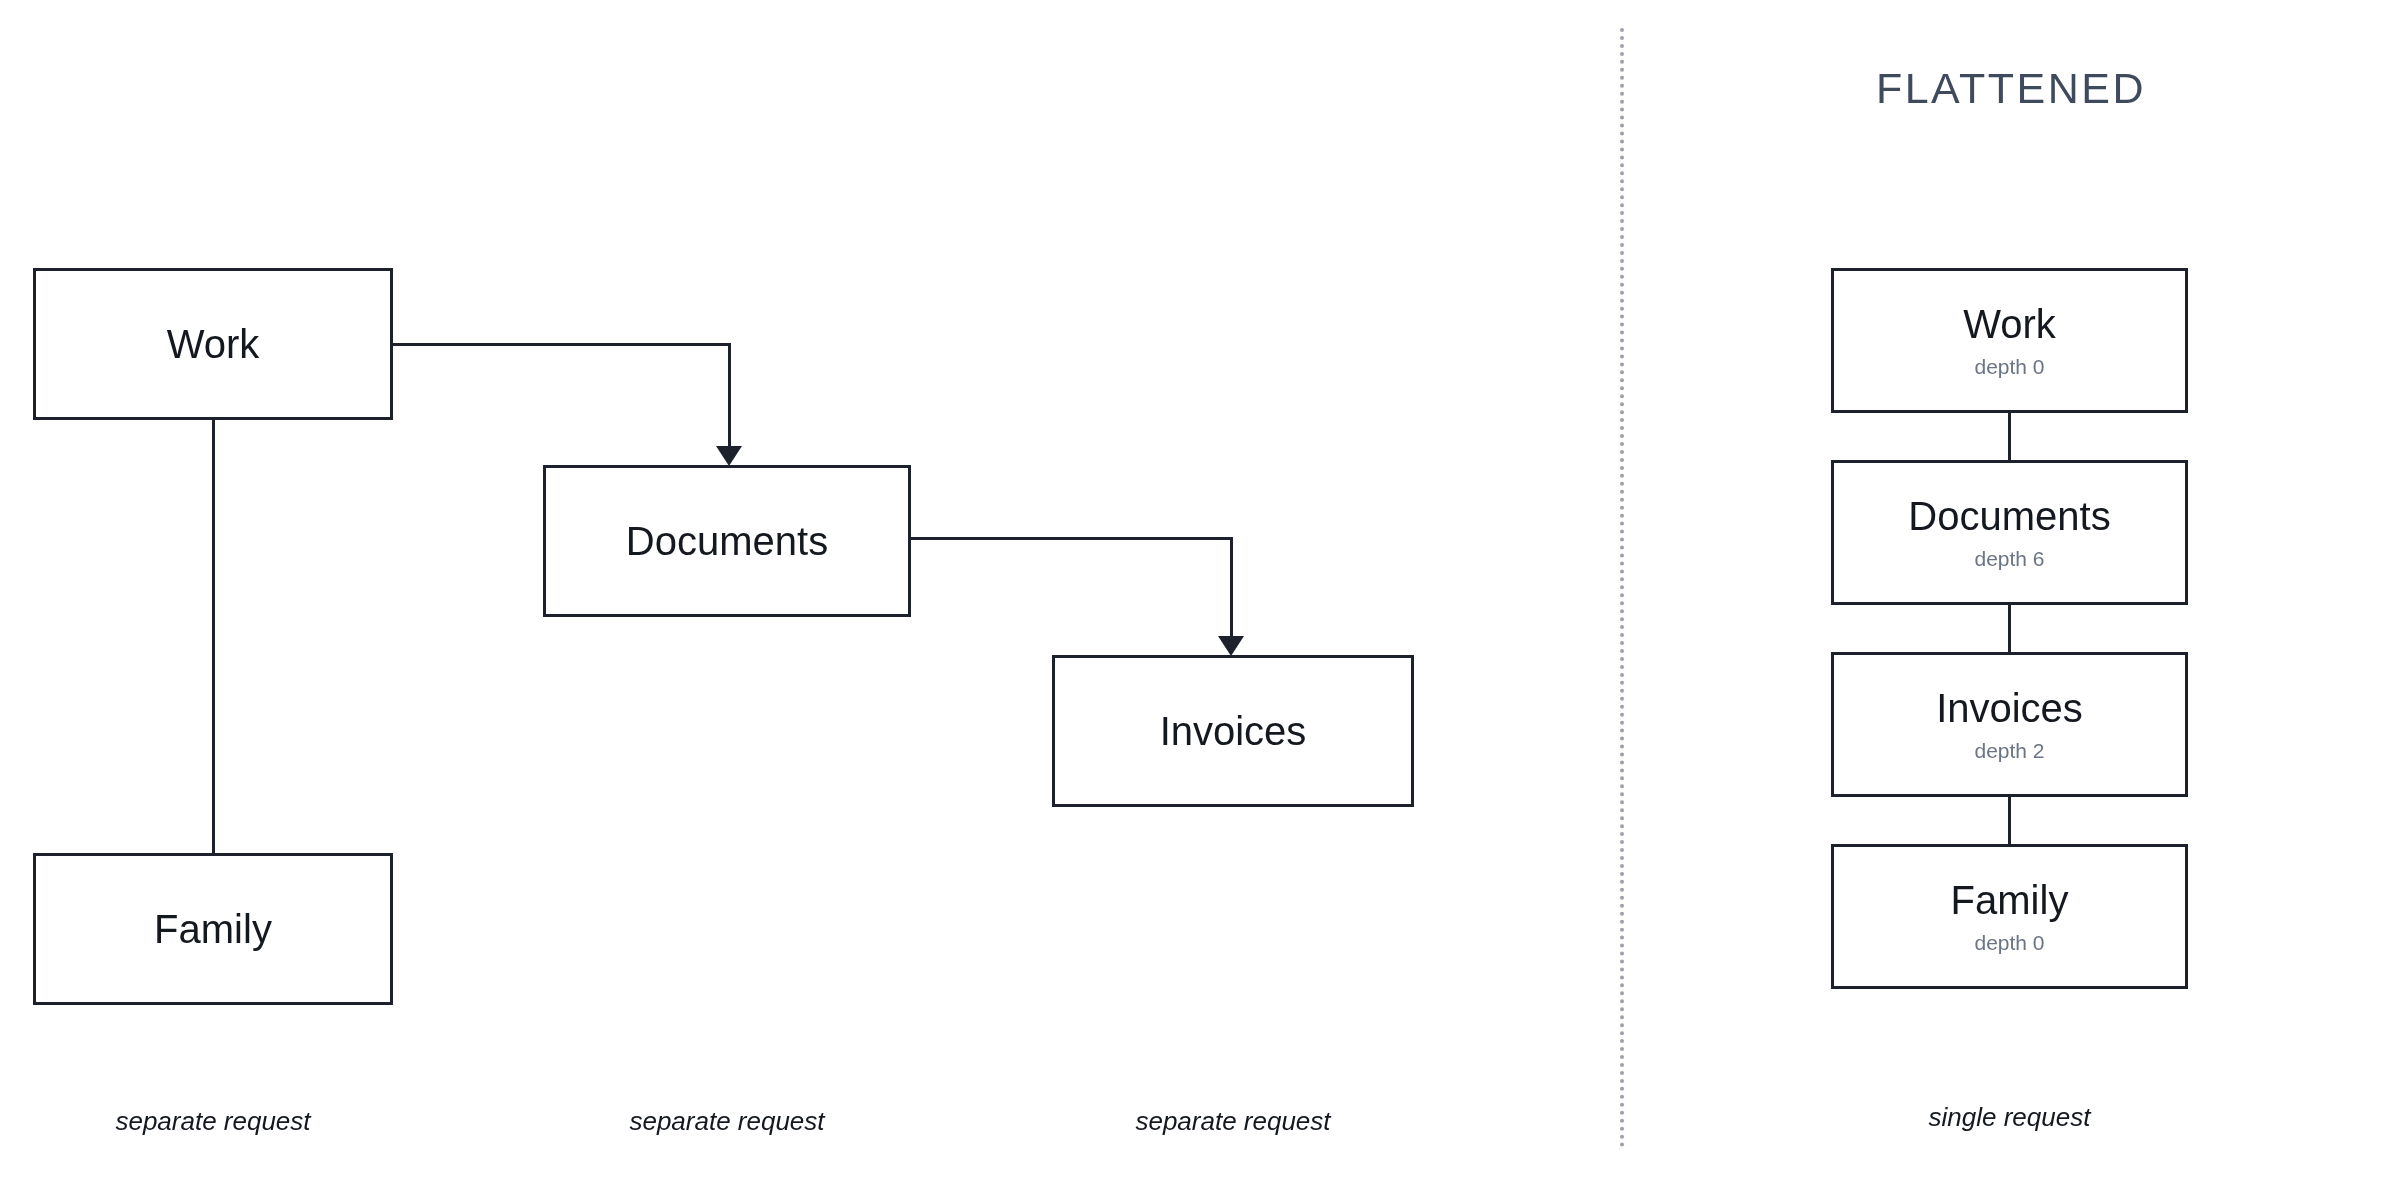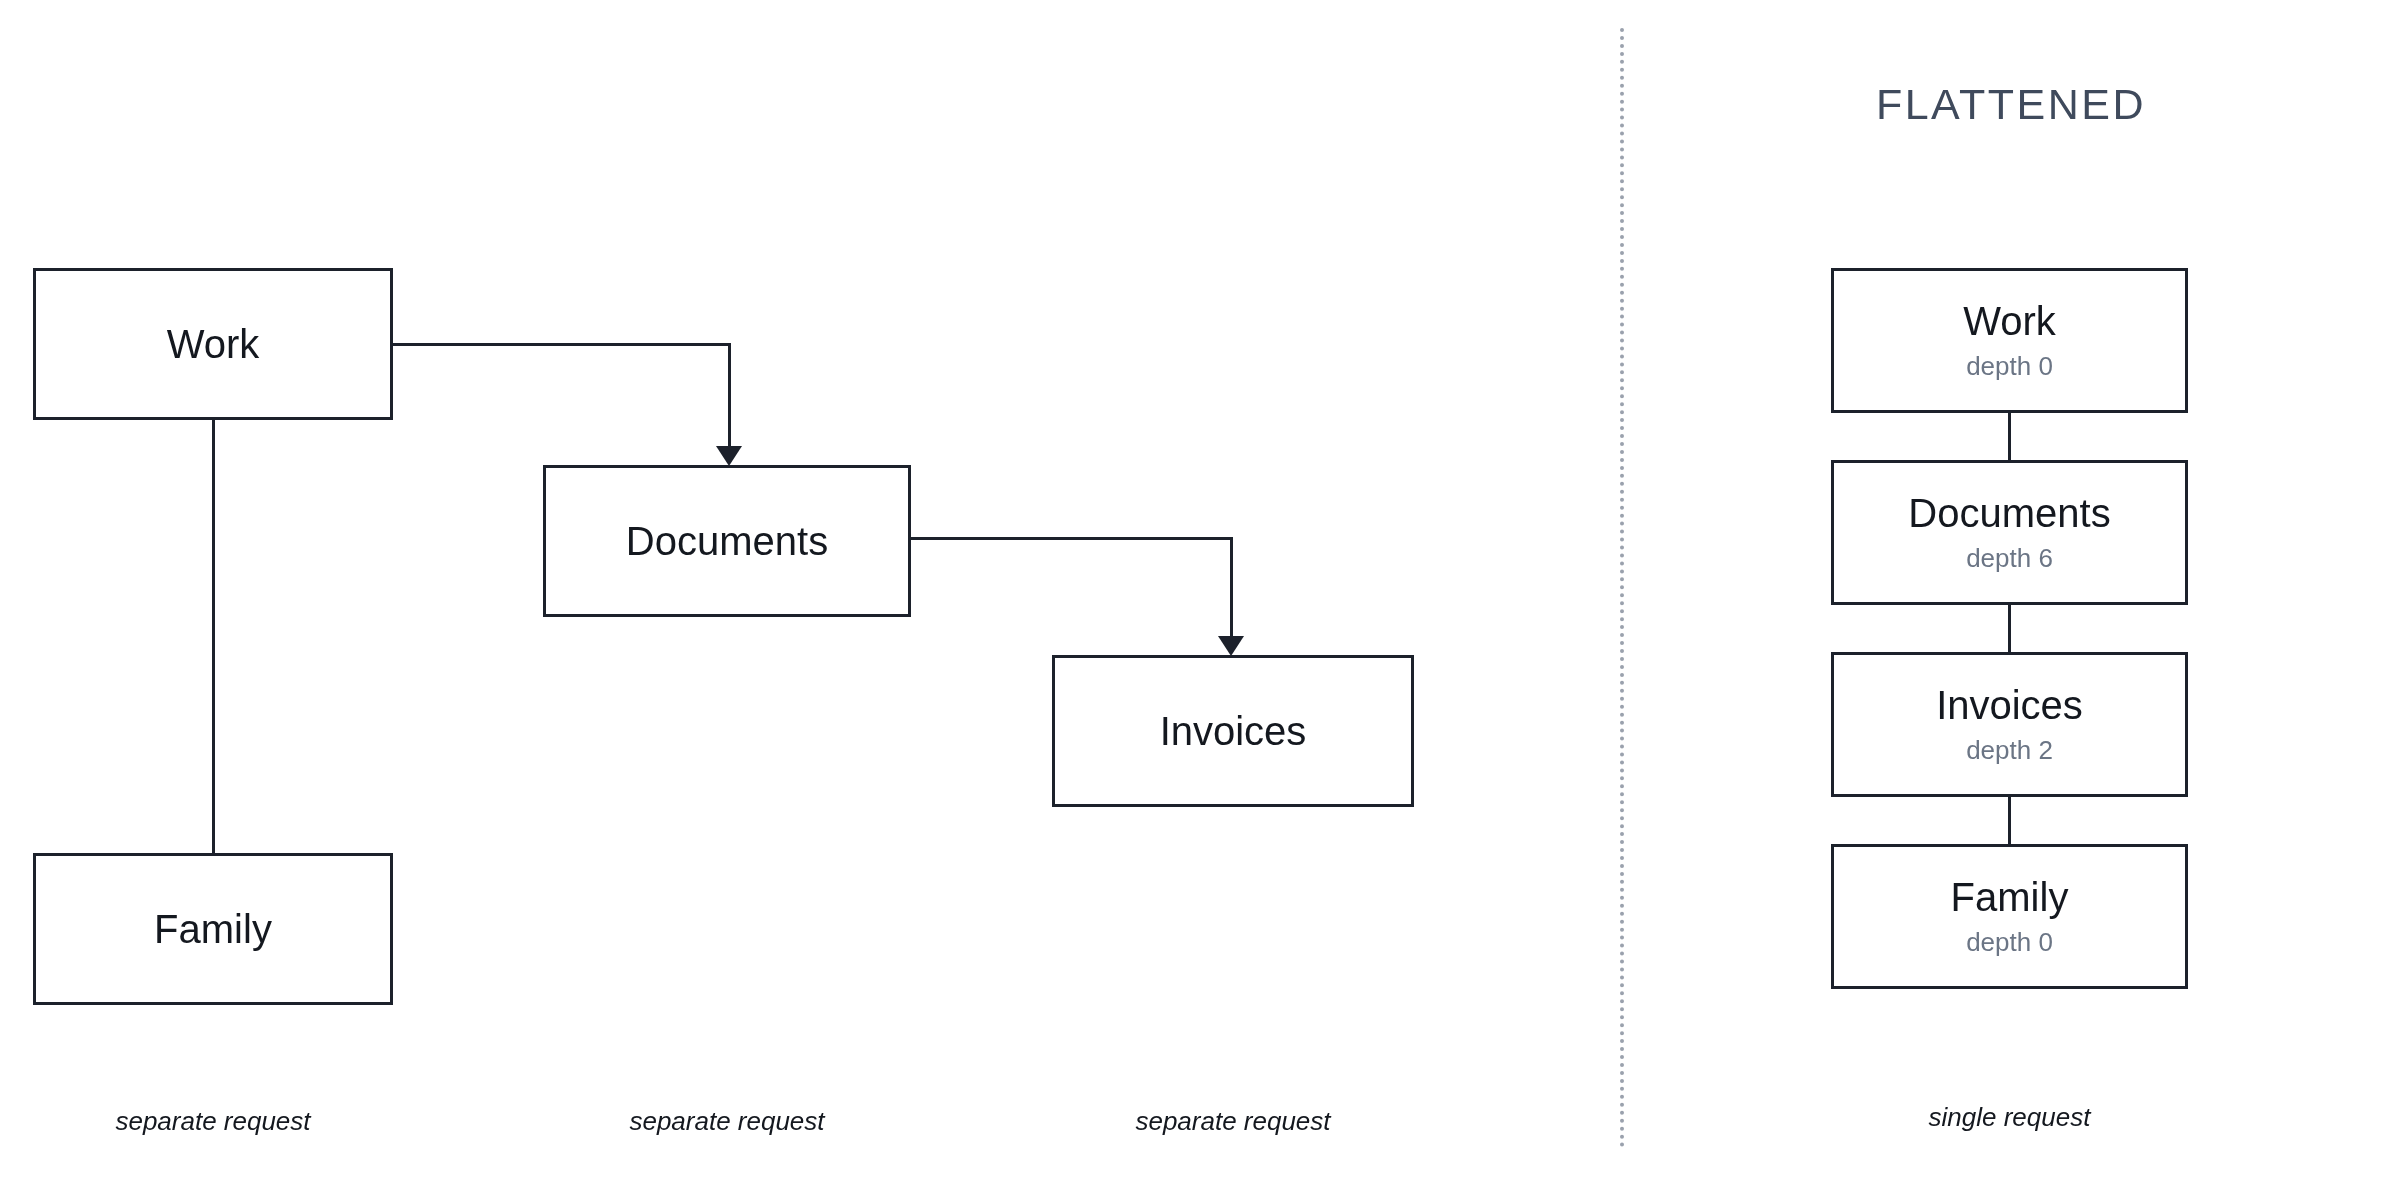--- a/index.html
+++ b/index.html
@@ -24,21 +24,21 @@
   .panel-title {
     position: absolute;
     color: #3f4a5c;
     font-size: 43px;
     font-weight: 400;
     letter-spacing: 2.5px;
     white-space: nowrap;
     text-align: center;
   }
   #title-nested  { left: 0;      top: 74px;  width: 1622px; }
-  #title-flat    { left: 1622px; top: 80px;  width: 778px;  }
+  #title-flat    { left: 1622px; top: 64px;  width: 778px;  }
 
   
   #divider {
     position: absolute;
     left: 1620px;
     top: 28px;
     width: 0;
     height: 1120px;
     border-left: 4px dotted #9aa1ad;
   }
@@ -57,21 +57,21 @@
   }
   .node-label {
     color: #14181f;
     font-size: 40px;
     font-weight: 400;
     line-height: 1.1;
     white-space: nowrap;
   }
   .node-depth {
     color: #6b7585;
-    font-size: 26px;
+    font-size: 21px;
     font-weight: 400;
     line-height: 1.2;
     margin-top: 8px;
     white-space: nowrap;
   }
 
   
   #node-work      { left: 33px;   top: 268px; width: 360px; height: 152px; }
   #node-documents { left: 543px;  top: 465px; width: 368px; height: 152px; }
   #node-invoices  { left: 1052px; top: 655px; width: 362px; height: 152px; }

